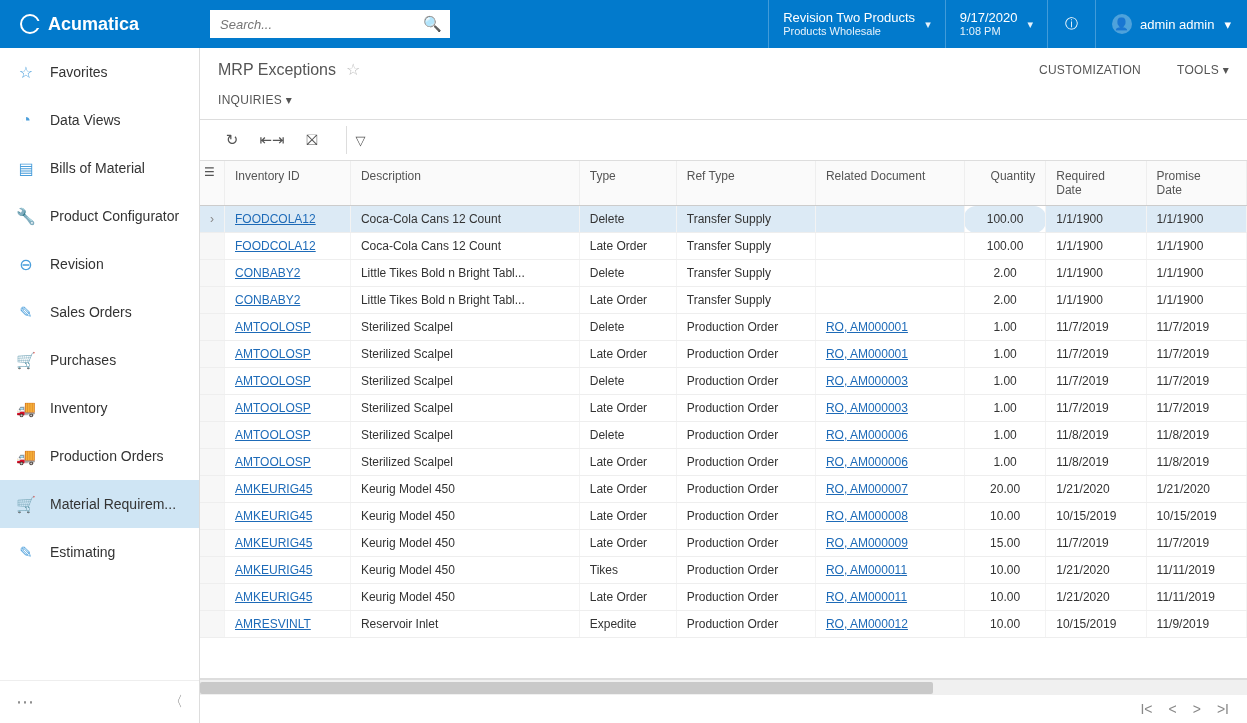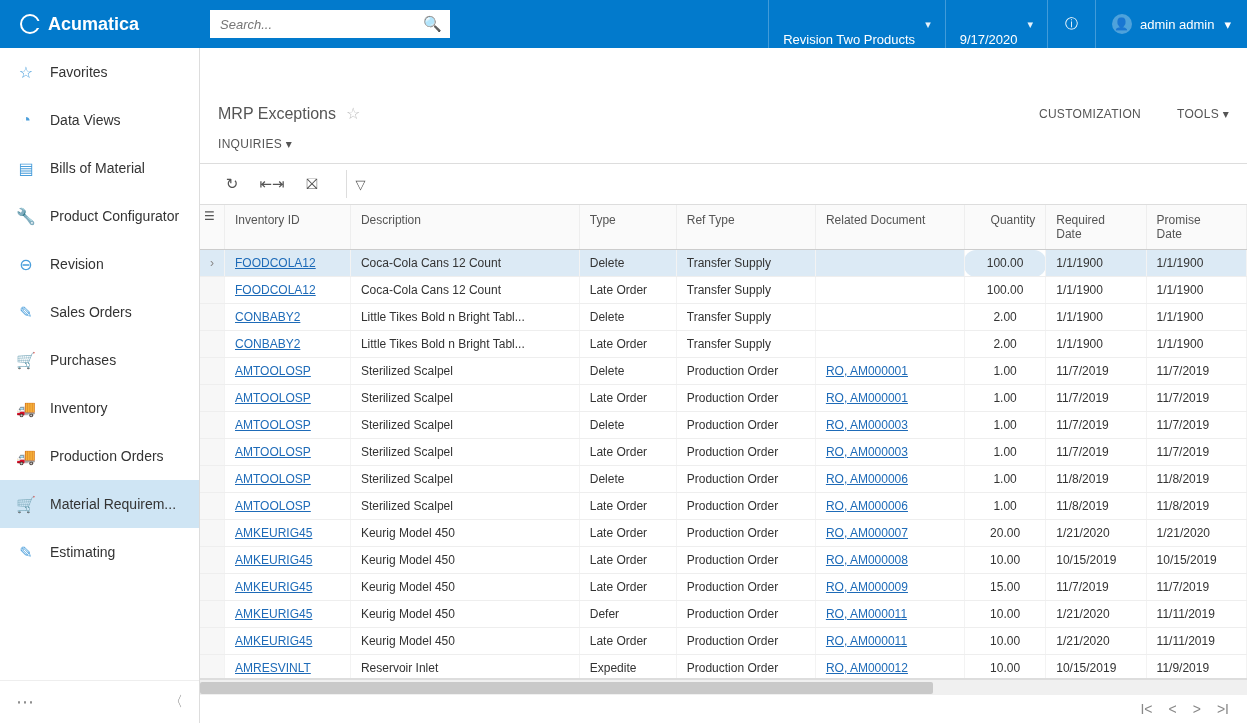--- a/index.html
+++ b/index.html
@@ -26,21 +26,21 @@
 
 .body-wrap { display: flex; height: calc(100vh - 48px); }
 .sidebar { width: 200px; border-right: 1px solid #ddd; background: #fff; display: flex; flex-direction: column; }
 .nav-item { display: flex; align-items: center; padding: 14px 16px; cursor: pointer; color: #333; }
 .nav-item.active { background: #cfe5f4; }
 .nav-icon { width: 20px; height: 20px; margin-right: 14px; color: #4a9edb; display: flex; align-items: center; justify-content: center; font-size: 16px; }
 .nav-label { font-size: 14px; white-space: nowrap; overflow: hidden; text-overflow: ellipsis; }
 .sidebar-footer { margin-top: auto; display: flex; align-items: center; justify-content: space-between; padding: 10px 16px; border-top: 1px solid #eee; }
 
 
-.main { flex: 1; display: flex; flex-direction: column; overflow: hidden; margin-top: 44px; }
+.main { flex: 1; display: flex; flex-direction: column; overflow: hidden; }
 .page-header { padding: 12px 18px 8px; }
 .page-title-row { display: flex; align-items: center; }
 .page-title { font-size: 16px; color: #555; font-weight: normal; }
 .star-btn { margin-left: 10px; color: #bbb; cursor: pointer; font-size: 16px; }
 .page-actions { margin-left: auto; display: flex; gap: 36px; }
 .page-action { font-size: 12px; color: #555; cursor: pointer; letter-spacing: 0.3px; }
 .page-sub { padding: 6px 18px 12px; font-size: 12px; color: #555; letter-spacing: 0.3px; }
 .page-sub span { cursor: pointer; }
 
 
@@ -345,21 +345,21 @@
               <td>Production Order</td>
               <td><a href="#">RO, AM000009</a></td>
               <td class="num">15.00</td>
               <td>11/7/2019</td>
               <td>11/7/2019</td>
             </tr>
             <tr>
               <td class="row-handle"></td>
               <td><a href="#">AMKEURIG45</a></td>
               <td>Keurig Model 450</td>
-              <td>Defer</td>
+              <td>Tikes</td>
               <td>Production Order</td>
               <td><a href="#">RO, AM000011</a></td>
               <td class="num">10.00</td>
               <td>1/21/2020</td>
               <td>11/11/2019</td>
             </tr>
             <tr>
               <td class="row-handle"></td>
               <td><a href="#">AMKEURIG45</a></td>
               <td>Keurig Model 450</td>

